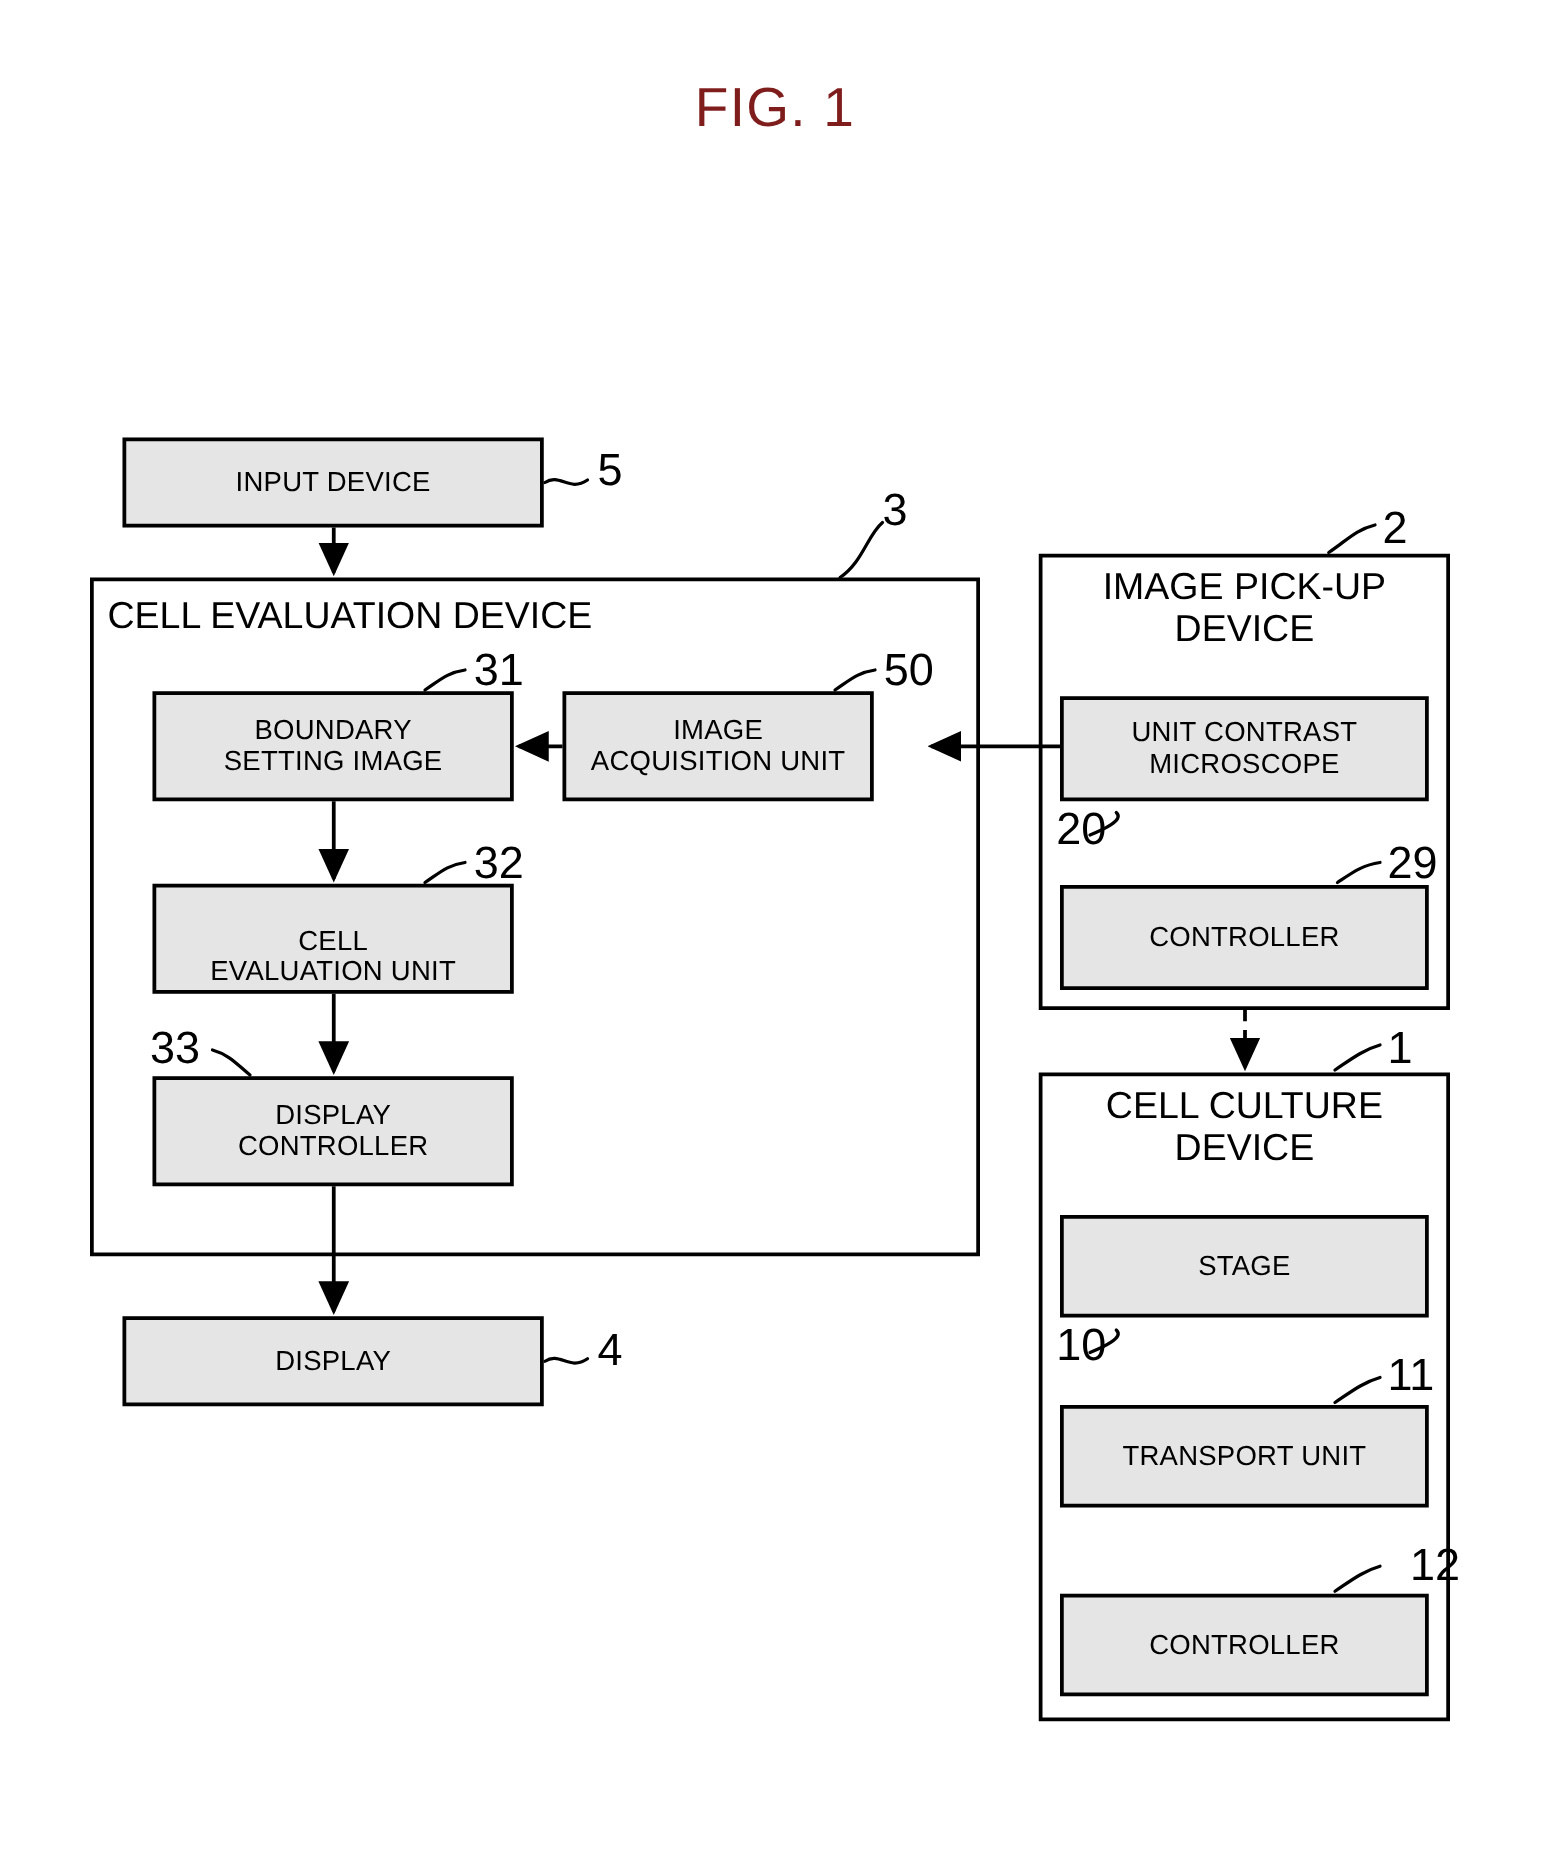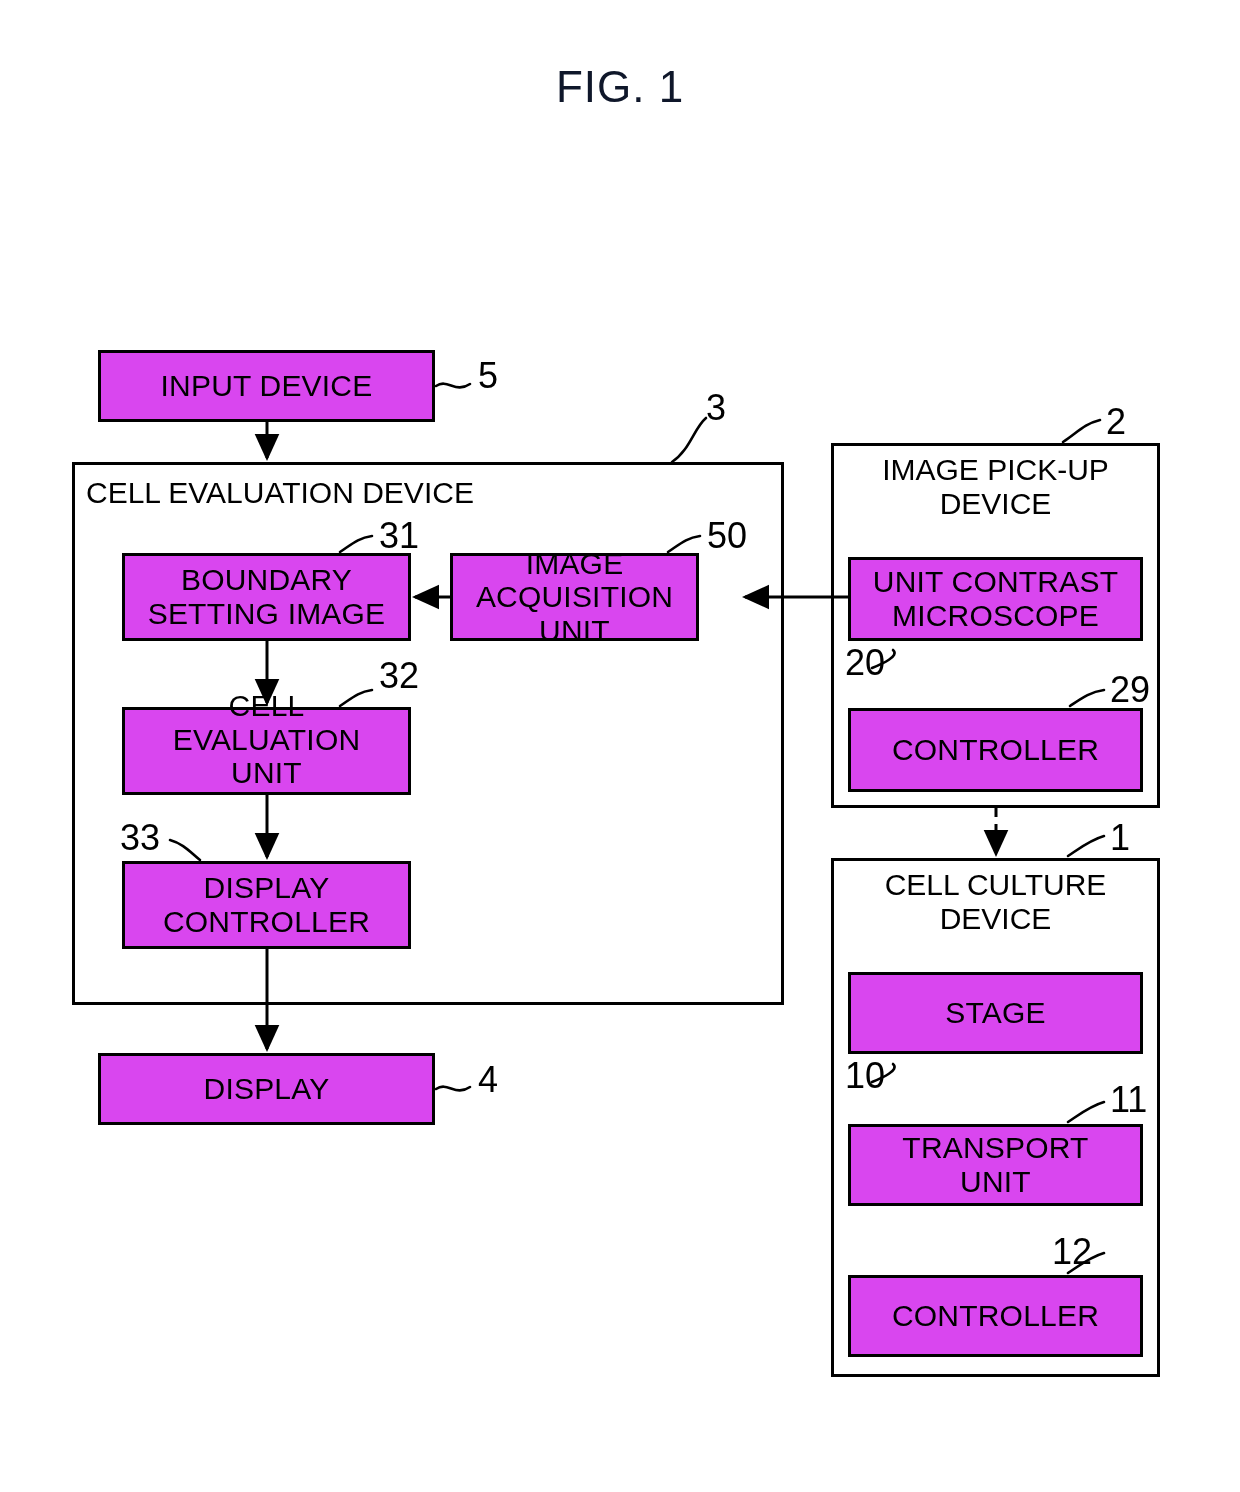--- a/index.html
+++ b/index.html
@@ -23,35 +23,35 @@
   
   .fig-title {
     position: absolute;
     left: 0;
     top: 62px;
     width: 1240px;
     text-align: center;
     font-size: 44px;
     letter-spacing: 1px;
     font-weight: 400;
-    color: #0f172a;
+    color: #7f1d1d;
   }
 
   
   .box {
     position: absolute;
     box-sizing: border-box;
     border: 3px solid #000;
-    background: #d946ef;
+    background: #e5e5e5;
     display: flex;
     align-items: center;
     justify-content: center;
     text-align: center;
     line-height: 1.12;
-    font-size: 30px;
+    font-size: 22px;
     letter-spacing: 0.2px;
     padding: 2px 16px;
   }
   .box span { display: block; white-space: pre-line; }
 
   
   .container-box {
     position: absolute;
     box-sizing: border-box;
     border: 3px solid #000;
@@ -112,21 +112,21 @@
   <div class="box" style="left:450px; top:553px; width:249px; height:88px;">
     <span>IMAGE
 ACQUISITION UNIT</span>
   </div>
   <div class="ref" style="left:707px; top:518px;">50</div>
 
   <div class="box" style="left:122px; top:707px; width:289px; height:88px;align-items:flex-end;">
     <span>CELL
 EVALUATION UNIT</span>
   </div>
-  <div class="ref" style="left:379px; top:658px;text-align:right;">32</div>
+  <div class="ref" style="left:379px; top:672px;text-align:right;">32</div>
 
   <div class="box" style="left:122px; top:861px; width:289px; height:88px;">
     <span>DISPLAY
 CONTROLLER</span>
   </div>
   <div class="ref" style="left:120px; top:820px;">33</div>
 
   <div class="box" style="left:98px; top:1053px; width:337px; height:72px;">
     <span>DISPLAY</span>
   </div>
@@ -159,21 +159,21 @@
   <div class="ref" style="left:845px; top:1058px;">10</div>
 
   <div class="box" style="left:848px; top:1124px; width:295px; height:82px;">
     <span>TRANSPORT UNIT</span>
   </div>
   <div class="ref" style="left:1110px; top:1082px;">11</div>
 
   <div class="box" style="left:848px; top:1275px; width:295px; height:82px;">
     <span>CONTROLLER</span>
   </div>
-  <div class="ref" style="left:1052px; top:1234px;">12</div>
+  <div class="ref" style="left:1128px; top:1234px;">12</div>
 
   <svg id="overlay" viewBox="0 0 1240 1492">
     <defs>
       <marker id="arrowhead" markerWidth="9" markerHeight="9" refX="8" refY="4.5" orient="auto" markerUnits="strokeWidth">
         <path d="M0,0.4 L9,4.5 L0,8.6 z" fill="#000"></path>
       </marker>
     </defs>
 
     <g stroke="#000" stroke-width="3" fill="none">
 

